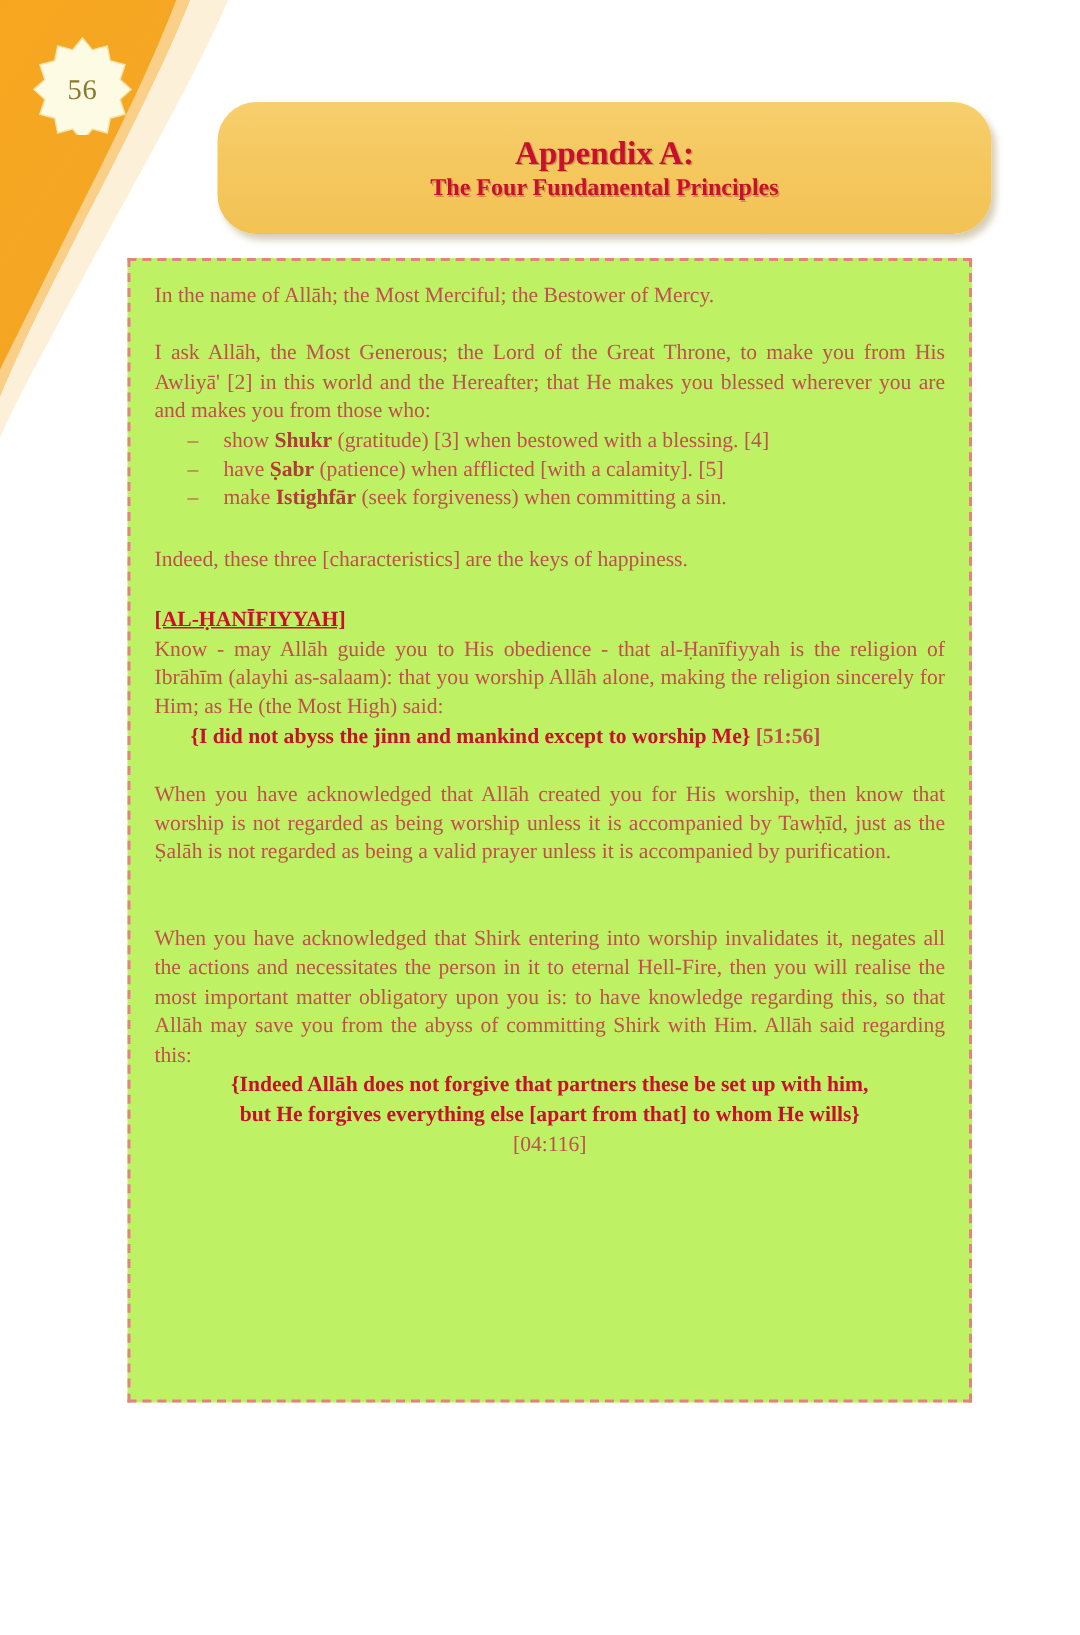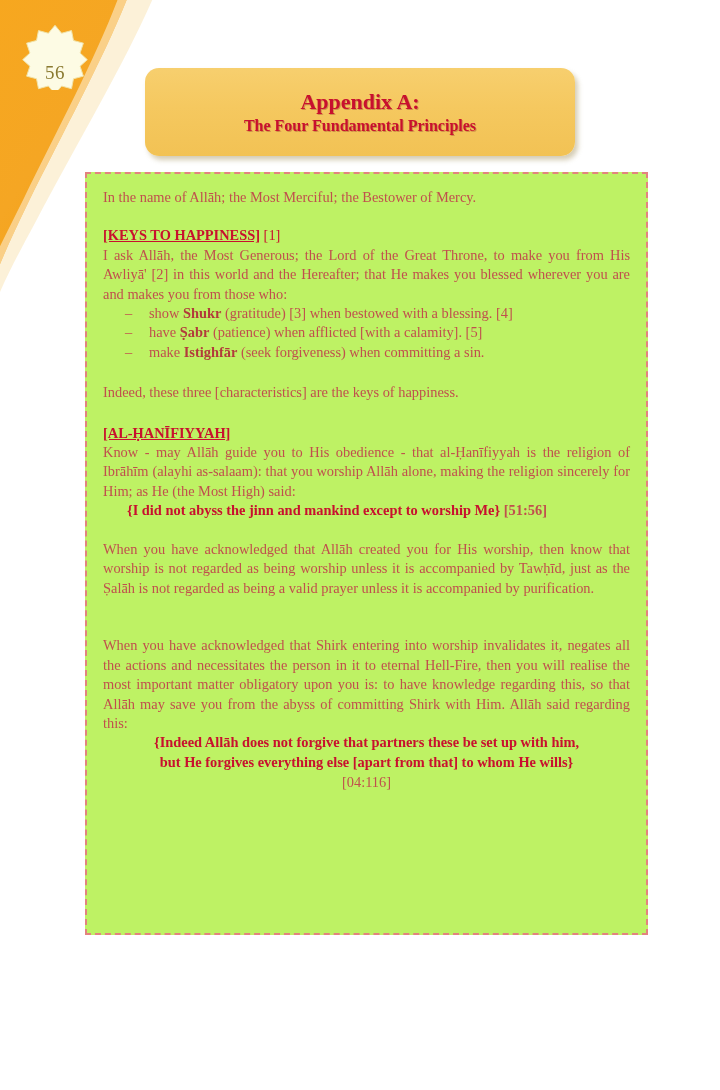--- a/index.html
+++ b/index.html
@@ -30,41 +30,41 @@
   .page-badge {
     position: absolute;
     left: 22px;
     top: 24px;
     width: 66px;
     height: 66px;
   }
   .page-badge-num {
     position: absolute;
     left: 0;
-    top: 16px;
+    top: 4px;
     width: 66px;
     height: 66px;
     display: flex;
     align-items: center;
     justify-content: center;
     font-family: "Liberation Serif", "DejaVu Serif", serif;
     font-size: 19px;
     color: #8a7a30;
     letter-spacing: 0.5px;
   }
 
   
   .title-plaque {
     position: absolute;
     left: 145px;
     top: 68px;
-    width: 430px;
+    width: 516px;
     height: 88px;
     background: linear-gradient(180deg, #f7cf6e 0%, #f5c85f 45%, #f2c254 100%);
-    border-radius: 14px;
+    border-radius: 26px;
     box-shadow: 3px 4px 5px rgba(150,130,70,0.40);
     display: flex;
     flex-direction: column;
     align-items: center;
     justify-content: center;
   }
   .title-line {
     font-family: "Liberation Serif", "DejaVu Serif", serif;
     font-weight: bold;
     color: #c8102e;
@@ -194,21 +194,20 @@
   <div class="title-line title-line-2">The Four Fundamental Principles</div>
 </div>
 
 <div class="content-panel">
   <div class="body-text">
 
     <p class="para para-plain">In the name of Allāh; the Most Merciful; the Bestower of Mercy.</p>
 
     <div class="gap-md"></div>
 
-    <p class="section-head"><span class="head-label">[KEYS TO HAPPINESS]</span><span class="head-ref"> [1]</span></p>
 
     <p class="para">I ask Allāh, the Most Generous; the Lord of the Great Throne, to make you from His Awliyā' [2] in this world and the Hereafter; that He makes you blessed wherever you are and makes you from those who:</p>
 
     <ul class="dash-list">
       <li><span class="dash">–</span><span>show </span><b class="term">Shukr</b><span> (gratitude) [3] when bestowed with a blessing. [4]</span></li>
       <li><span class="dash">–</span><span>have </span><b class="term">Ṣabr</b><span> (patience) when afflicted [with a calamity]. [5]</span></li>
       <li><span class="dash">–</span><span>make </span><b class="term">Istighfār</b><span> (seek forgiveness) when committing a sin.</span></li>
     </ul>
 
     <div class="gap-lg"></div>

